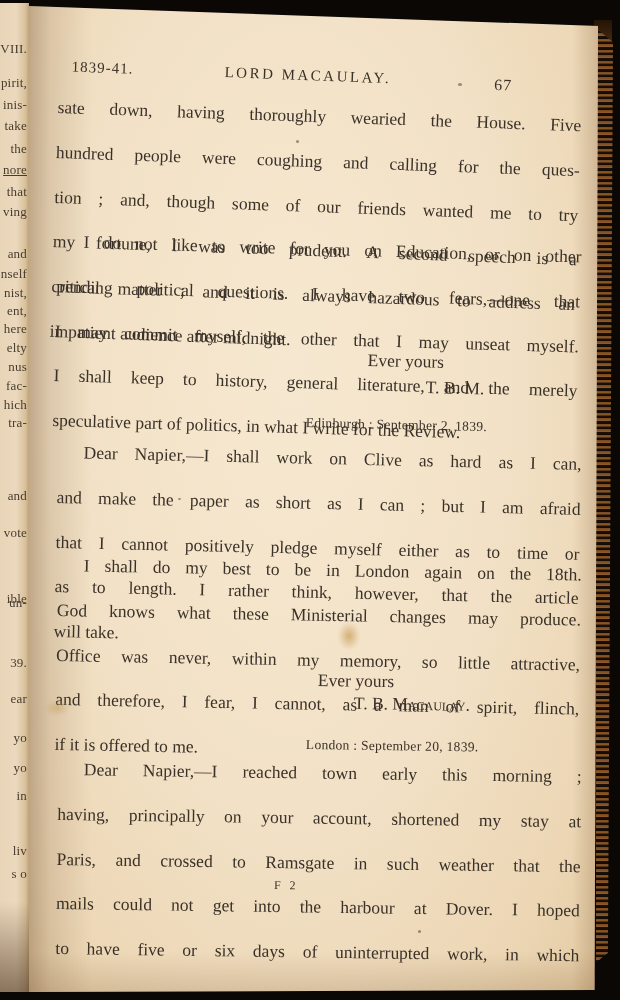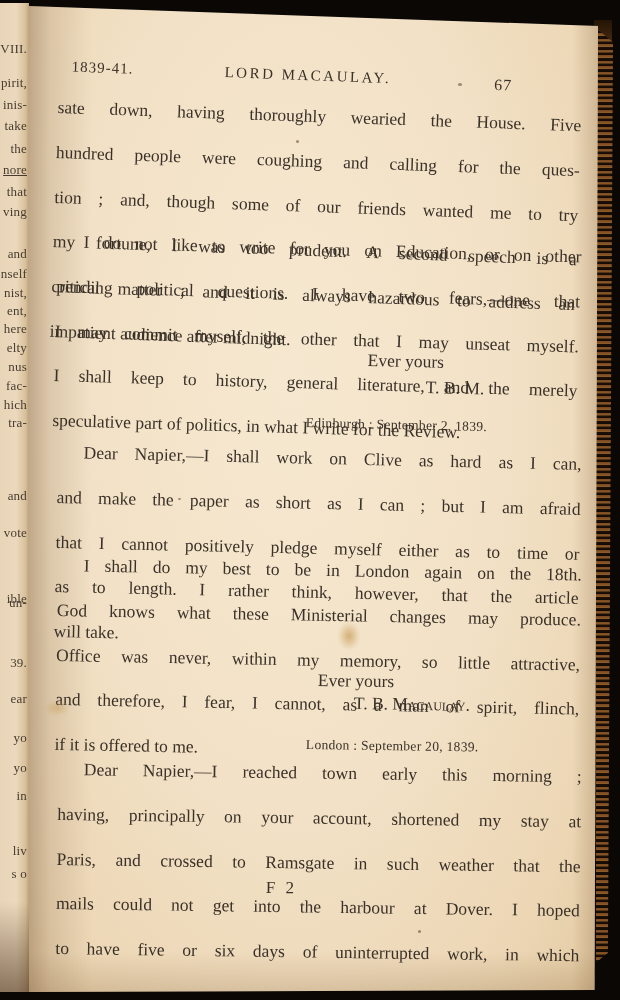--- a/index.html
+++ b/index.html
@@ -70,21 +70,21 @@
   .v1{top:350px;left:310px;transform:rotate(1.4deg);}
   .s1{top:377px;left:368px;transform:rotate(1.4deg);}
   .v2{top:670px;left:260px;transform:rotate(0.9deg);}
   .s2{top:693px;left:296px;transform:rotate(0.9deg);}
   .signature{font-variant:small-caps;}
 
   .dateline{font-size:13.5px;white-space:nowrap;letter-spacing:.3px;}
   .d1{top:415px;left:248px;transform:rotate(1.3deg);}
   .d2{top:737px;left:248px;transform:rotate(0.8deg);}
 
-  .sig-mark{top:878px;left:208px;font-size:17px;font-variant:small-caps;letter-spacing:3px;transform:rotate(0.6deg);}
+  .sig-mark{top:878px;left:216px;font-size:12px;font-variant:small-caps;letter-spacing:3px;transform:rotate(0.6deg);}
 
   
   .stain1{position:absolute;left:310px;top:622px;width:22px;height:28px;border-radius:50%;
     background:radial-gradient(closest-side,rgba(186,132,48,.55),rgba(186,132,48,0));filter:blur(1px);}
   .stain2{position:absolute;left:16px;top:700px;width:26px;height:16px;border-radius:50%;
     background:radial-gradient(closest-side,rgba(200,160,90,.5),rgba(200,160,90,0));filter:blur(1px);}
   .speck{position:absolute;border-radius:50%;background:rgba(90,65,40,.55);}
   .sp1{left:268px;top:140px;width:3px;height:3px;}
   .sp2{left:430px;top:83px;width:4px;height:3px;}
   .sp3{left:390px;top:930px;width:3px;height:3px;}

